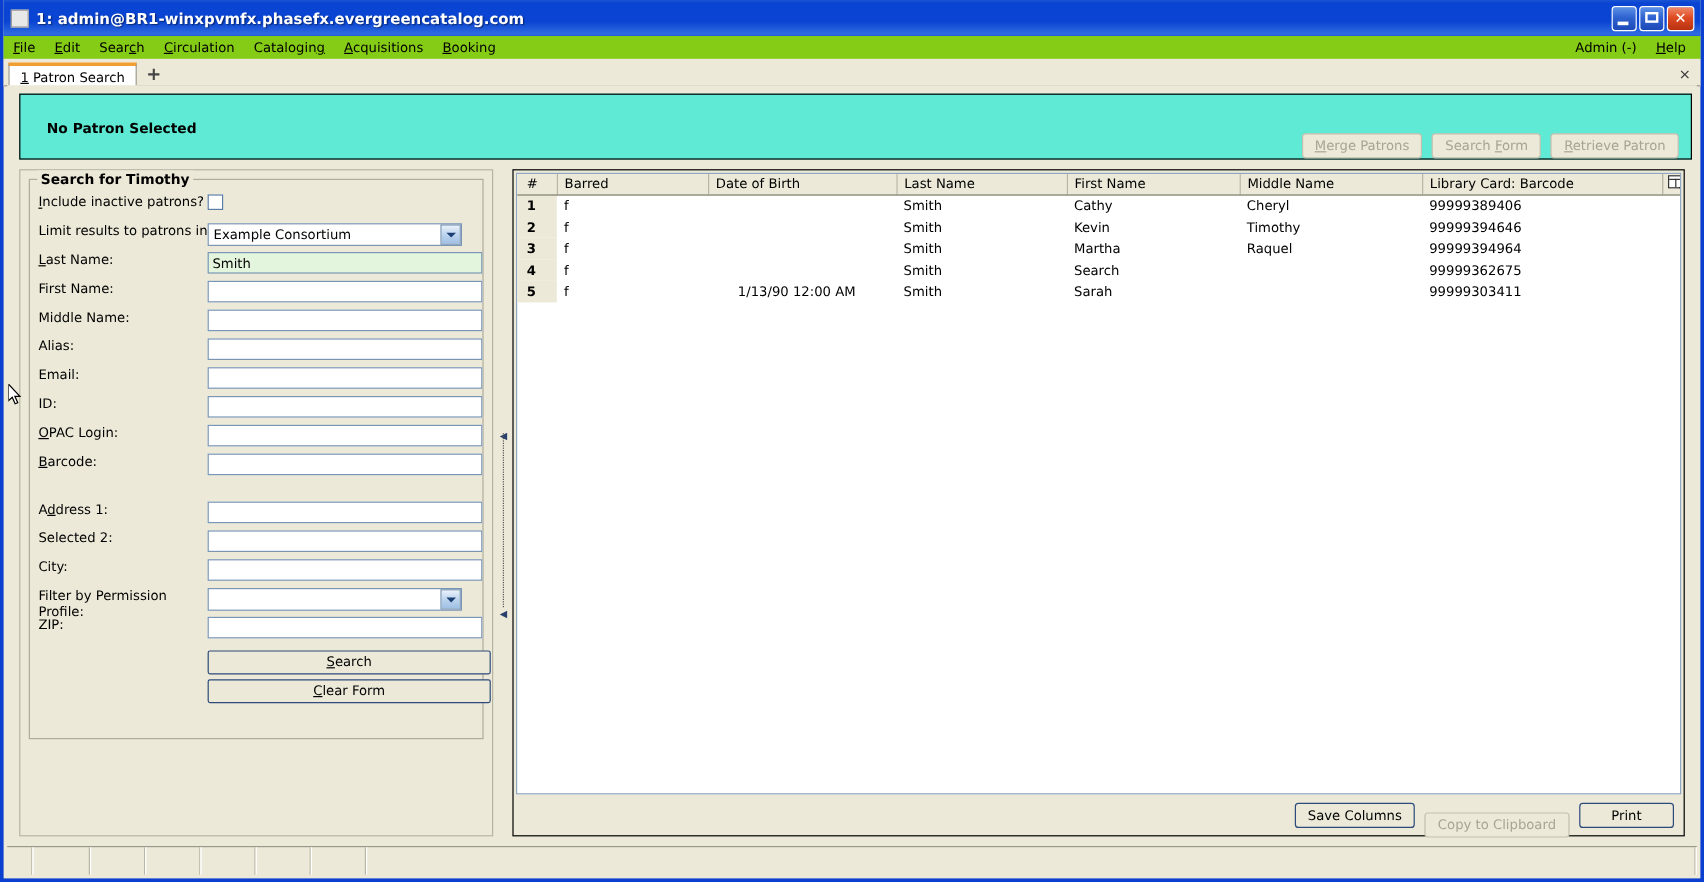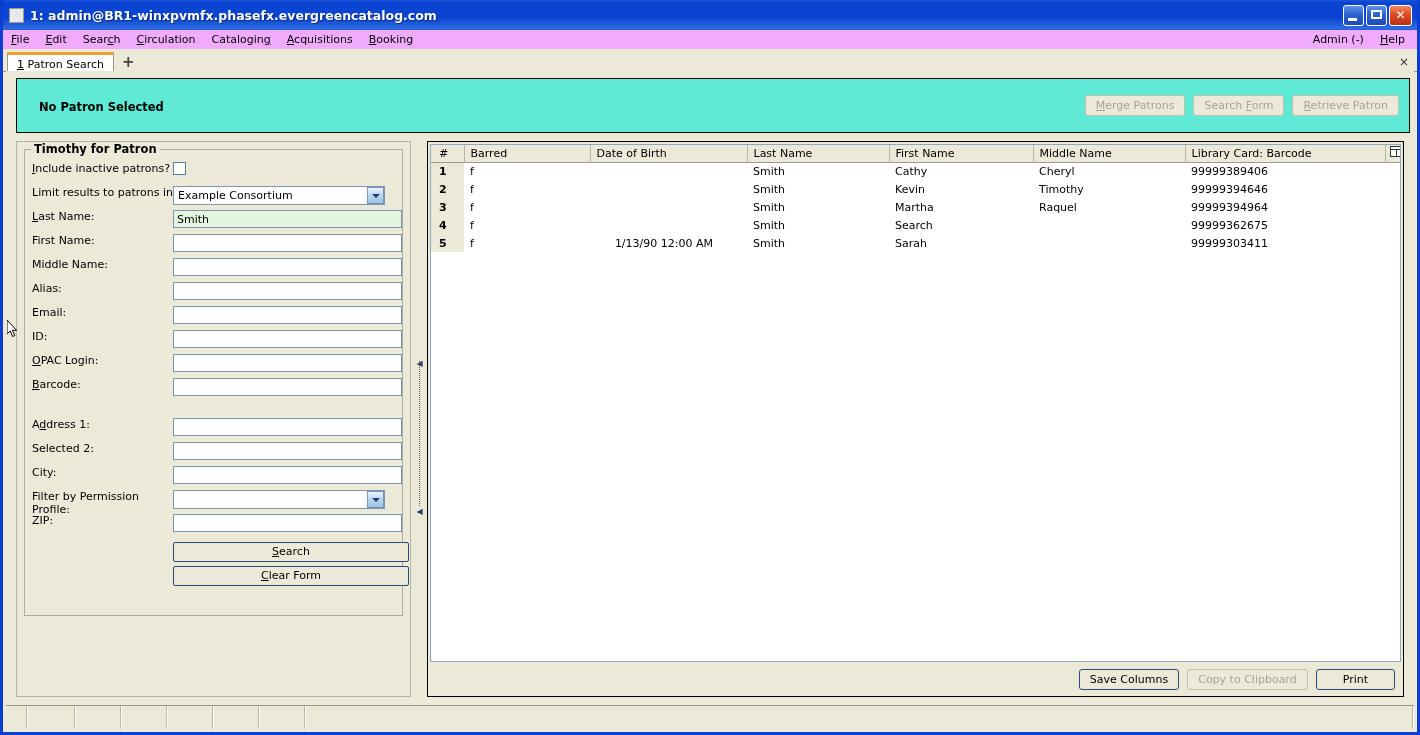--- a/index.html
+++ b/index.html
@@ -87,21 +87,21 @@
   .win-btn.max .box {
     position: absolute;
     left: 4px; top: 4px;
     width: 11px; height: 9px;
     border: 2px solid #ffffff;
     box-sizing: border-box;
   }
   
   .menubar {
     height: 19px;
-    background: #f0abfc;
+    background: #84cc16;
     display: flex;
     align-items: center;
     font-size: 11px;
     position: relative;
     border-bottom: 1px solid #ece9d8;
   }
   .menu-item {
     padding: 2px 8px;
     white-space: nowrap;
     cursor: default;
@@ -187,20 +187,21 @@
     border: 1px solid #8d8d78;
     border-radius: 3px;
     padding: 3px 10px;
     box-sizing: border-box;
     color: #000;
     white-space: nowrap;
   }
   .btn.disabled {
     color: #a8a495;
     border-color: #c3c0b0;
+    margin-top: 16px;
   }
   .btn.default {
     border: 1px solid #2c4a7a;
   }
   
   .left-pane {
     position: absolute;
     left: 10px;
     top: 70px;
     width: 395px;
@@ -531,21 +532,21 @@
       <div class="patron-header-label">No Patron Selected</div>
       <div class="header-btns">
         <div class="btn disabled"><u>M</u>erge Patrons</div>
         <div class="btn disabled">Search <u>F</u>orm</div>
         <div class="btn disabled"><u>R</u>etrieve Patron</div>
       </div>
     </div>
 
     <div class="left-pane">
       <div class="groupbox">
-        <div class="groupbox-title">Timothy for Patron</div>
+        <div class="groupbox-title">Search for Timothy</div>
         <div class="form-rows">
 
           <div class="frow">
             <div class="flabel"><u>I</u>nclude inactive patrons?</div>
             <div class="checkbox"></div>
           </div>
 
           <div class="frow">
             <div class="flabel">Limit results to patrons in</div>
             <div class="select-wrap wide">

